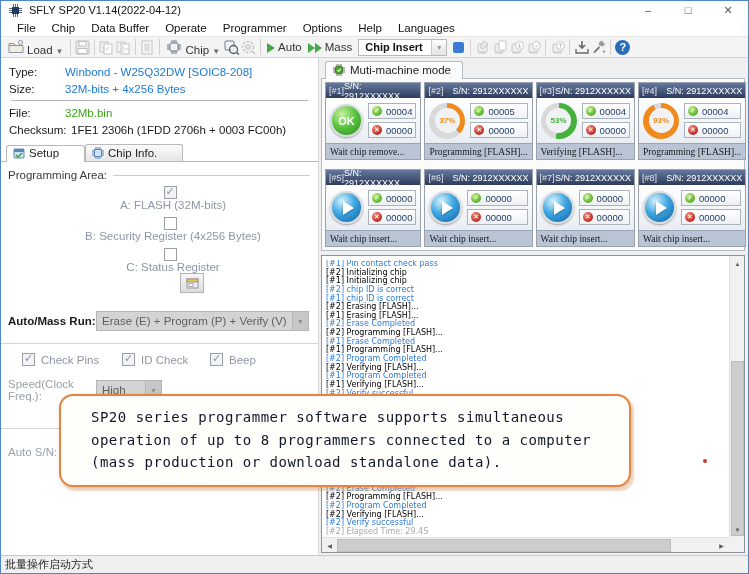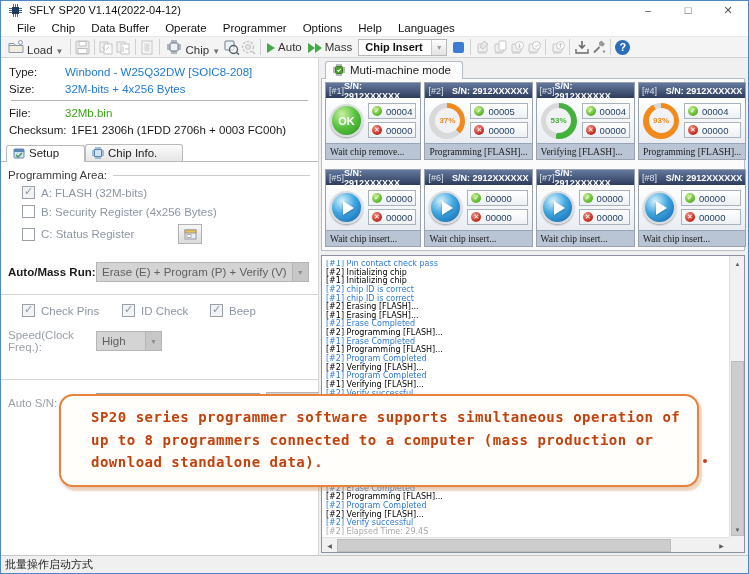--- a/index.html
+++ b/index.html
@@ -57,21 +57,21 @@
 .tabstrip { display:flex; padding-left:5px; margin-top:4px; }
 .tab { display:flex; align-items:center; gap:4px; padding:1px 25px 2px 6px; font-size:11.5px; color:#222;
   border:1px solid #b9b9b9; border-bottom:none; border-radius:3px 3px 0 0;
   background:linear-gradient(#fbfbfb,#e6e6e6); position:relative; }
 .tab.active { background:#fff; z-index:2; top:1px; padding-bottom:3px; }
 .tab-content { flex:1; border-top:1px solid #b9b9b9; background:#fff; }
 
 .group-label { display:flex; align-items:center; padding:7px 8px 2px 7px; color:#3a3a3a; font-size:11.5px; }
 .group-label::after { content:''; flex:1; height:1px; background:#cccccc; margin-left:6px; }
 
-.cb-row { display:flex; align-items:center; padding:3px 0 3px 21px; }
+.cb-row { display:flex; align-items:center; padding:3px 0 3px 21px;flex-direction:column; }
 .cb { width:13px; height:13px; border:1px solid #9aa0a8; background:#fff; position:relative; flex:none; }
 .cb.checked { background:#f1f3f5; }
 .cb.checked::after { content:'\2713'; position:absolute; left:1px; top:-2px; font-size:11px; color:#8d94a0; }
 .cb-label { margin-left:6px; font-size:11.5px; color:#8d96a4; }
 .mini-btn { width:24px; height:20px; margin-left:44px; border:1px solid #b3b3b3;
   background:linear-gradient(#f7f7f7,#dcdcdc); display:flex; align-items:center; justify-content:center; }
 
 .ctl-row { display:flex; align-items:center; padding:0 10px 0 7px; }
 .ctl-label { width:88px; flex:none; font-size:11.5px; }
 .lbl-bold { color:#1a1a1a; font-weight:bold; }
@@ -91,21 +91,21 @@
 
 .mtab-row { display:flex; padding-left:4px; flex:none; }
 .mtab { display:flex; align-items:center; gap:5px; padding:2px 11px 3px 7px; font-size:11.5px; color:#222;
   background:#fcfcfc; border:1px solid #b5bcc6; border-bottom:none; border-radius:3px 3px 0 0; position:relative; top:1px; z-index:2; }
 .cards-panel { border:1px solid #b5bcc6; background:#fbfbfb; padding:3px; flex:none;
   display:grid; grid-template-columns:repeat(4,1fr); gap:9px 3px; }
 .card { border:1px solid #9aa2ae; background:#f4f4f4; display:flex; flex-direction:column; }
 .card-header { height:15px; background:linear-gradient(#64789e,#2e3c5c); display:flex; align-items:center;
   justify-content:space-between; padding:0 3px; flex:none; }
 .card-id { color:#dfe4ec; font-size:9px; }
-.card-sn { color:#fff; font-size:9px; font-weight:bold; }
+.card-sn { color:#fff; font-size:9px; font-weight:normal; }
 .card-body { height:45px; display:flex; align-items:center; padding:0 4px; gap:5px;
   background:linear-gradient(#ffffff,#e9edf2); flex:none; }
 .ok-ball { width:33px; height:33px; border-radius:50%; flex:none;
   background:radial-gradient(circle at 35% 28%, #c8f0a0, #57c23d 48%, #2c8f1f);
   border:2px solid #d9dde0; box-shadow:0 1px 2px rgba(0,0,0,.35);
   color:#fff; font-weight:bold; font-size:11px; display:flex; align-items:center; justify-content:center; }
 .play-ball { width:33px; height:33px; border-radius:50%; flex:none;
   background:radial-gradient(circle at 35% 28%, #d8f3fd, #3ea6e0 45%, #0f5fa8);
   border:2px solid #d9dde0; box-shadow:0 1px 2px rgba(0,0,0,.35);
   display:flex; align-items:center; justify-content:center; }
@@ -146,25 +146,25 @@
   justify-content:center; font-size:6px; color:#5a5a5a; }
 .hs-left { left:0; } .hs-right { right:0; }
 .hs-thumb { position:absolute; top:1px; height:13px; left:15px; width:82%; background:#cdcdcd; border:1px solid #bdbdbd; }
 .log-corner { position:absolute; right:0; bottom:0; width:15px; height:15px; background:#f1f1f1; }
 
 
 .statusbar { height:18px; background:#f0f0f0; border-top:1px solid #c8c8c8; display:flex;
   align-items:center; padding-left:4px; font-size:11px; color:#1a1a1a; flex:none; }
 
 
-.callout { position:absolute; left:58px; top:393px; width:640px; z-index:60;
+.callout { position:absolute; left:58px; top:393px; width:572px; z-index:60;
   border:2px solid #e8823c; border-radius:14px; background:#fffefb;
   box-shadow:3px 4px 0 rgba(235,160,90,.28), 1px 2px 5px rgba(0,0,0,.18);
   padding:10px 14px 11px 30px;
-  font-family:"DejaVu Sans Mono", monospace; font-weight:bold; color:#c2410c;
+  font-family:"DejaVu Sans Mono", monospace; font-weight:normal; color:#0f172a;
   font-size:14px; line-height:22.5px; letter-spacing:.5px; }
 .red-dot { position:absolute; left:702px; top:458px; width:4px; height:4px; background:#d03a2a; border-radius:50%; z-index:61; }
 </style>
 </head>
 <body>
 
 <div class="window">
 
   <div class="titlebar">
     <span class="tb-ico">

